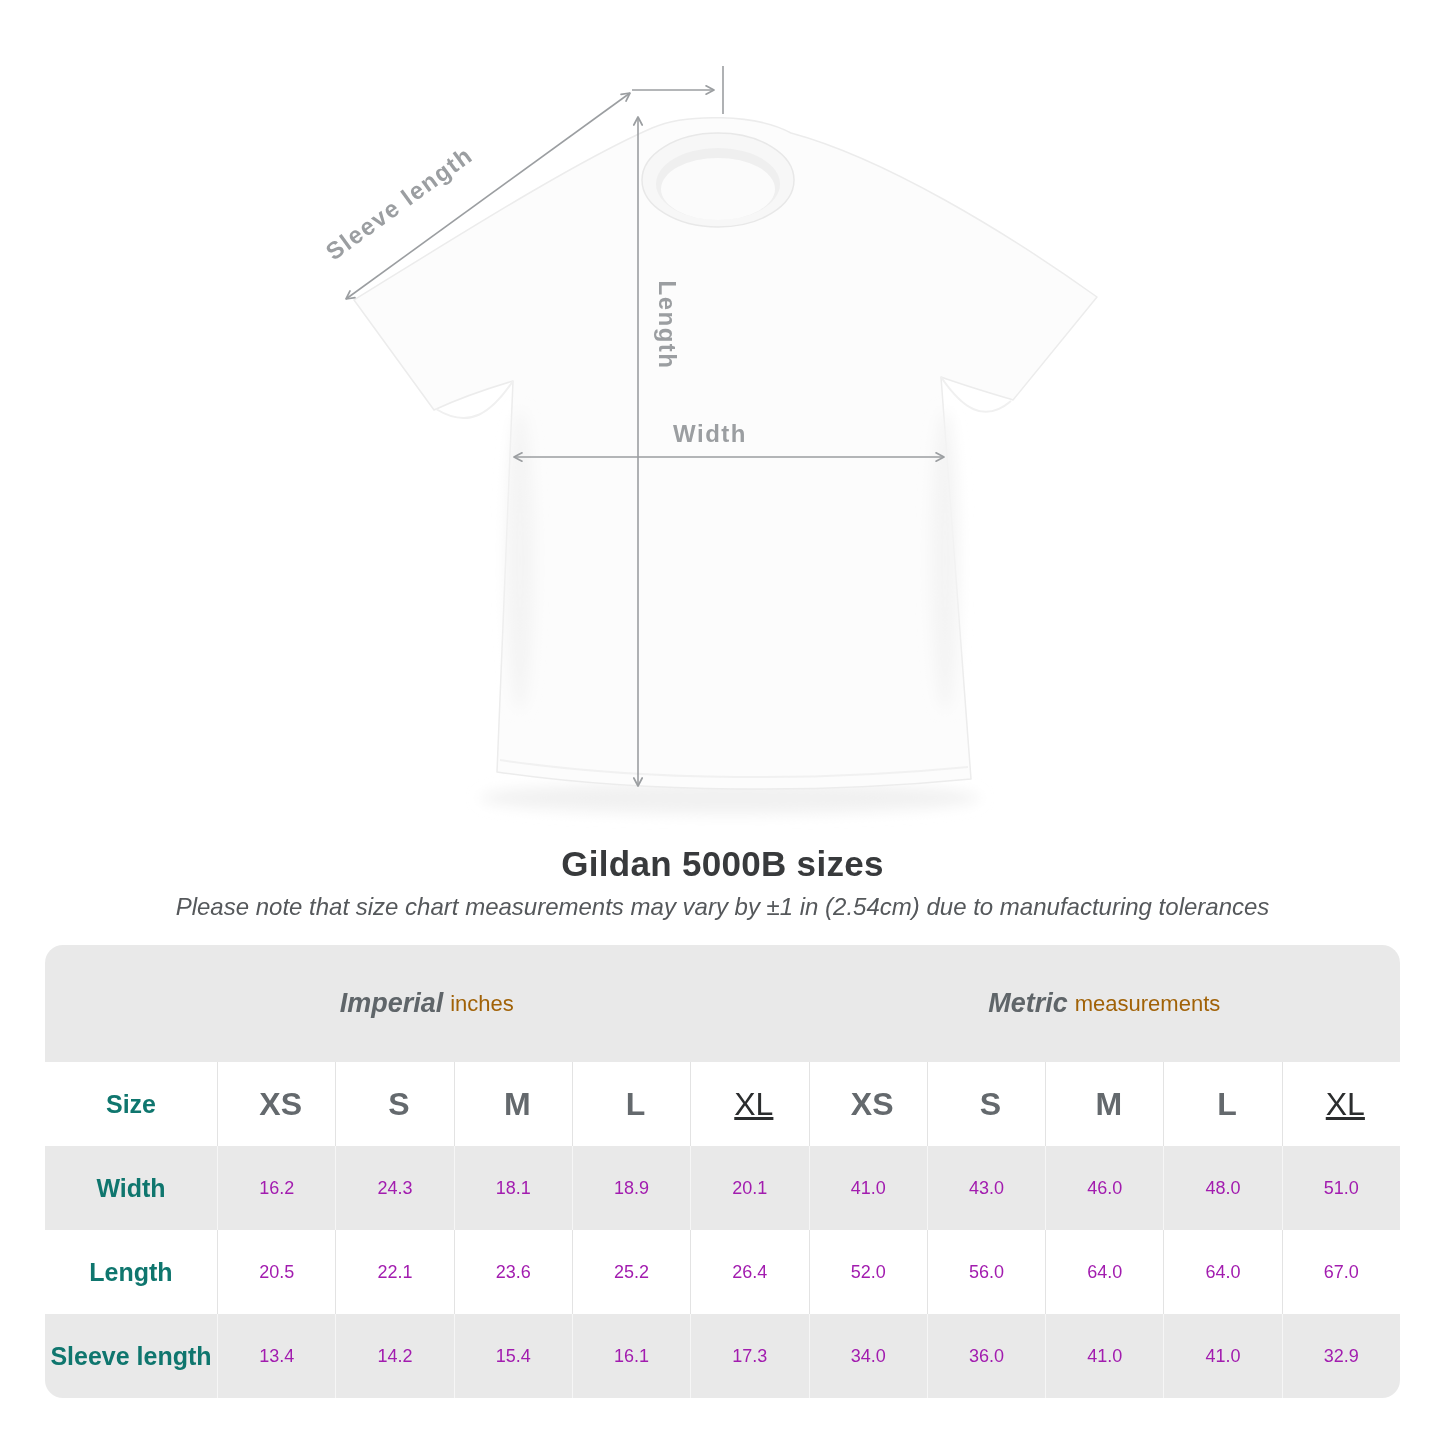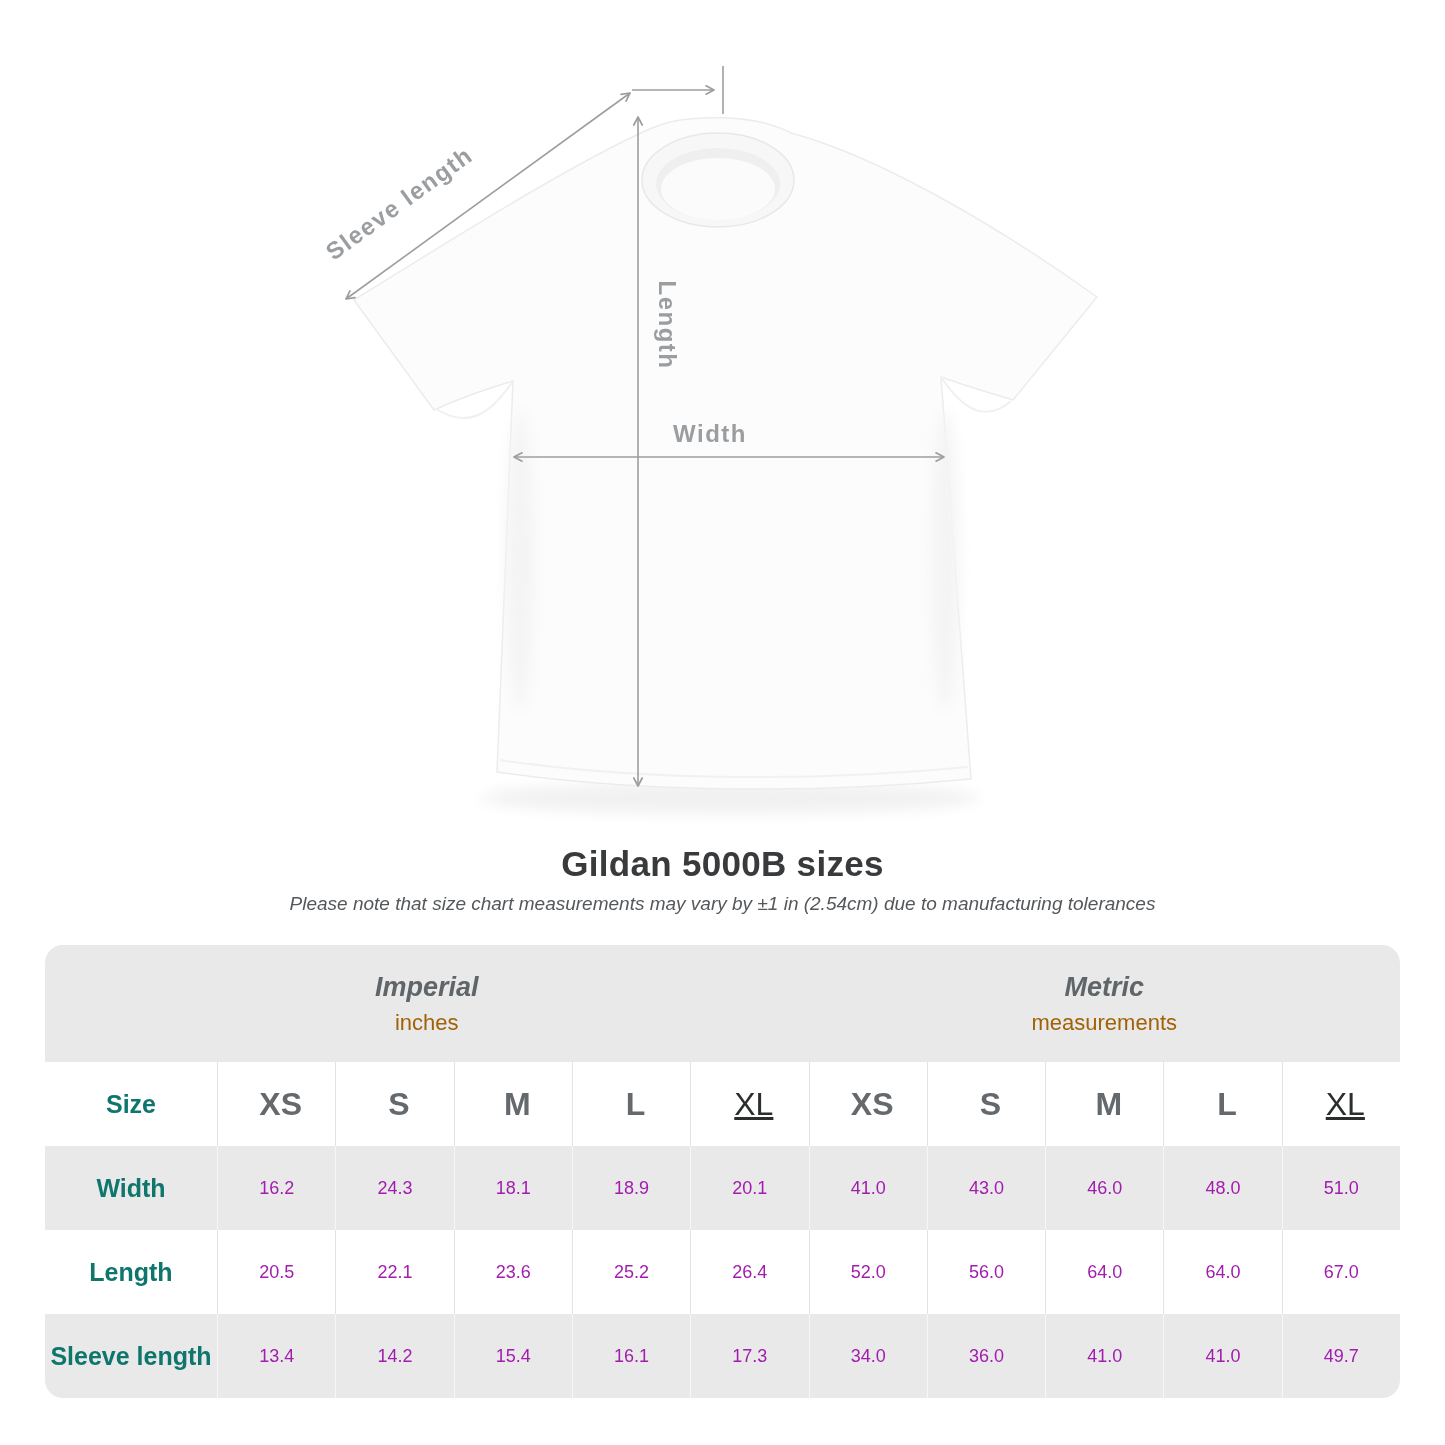--- a/index.html
+++ b/index.html
@@ -7,30 +7,30 @@
     width:1445px;height:1445px;position:relative;background:#ffffff;overflow:hidden;
     font-family:"Liberation Sans","DejaVu Sans",sans-serif;
   }
   .tee-figure{position:absolute;top:0;left:0;}
   .title{
     position:absolute;top:844px;left:0;width:100%;text-align:center;
     font-size:35px;font-weight:bold;color:#383a3c;letter-spacing:.3px;
   }
   .subtitle{
     position:absolute;top:893px;left:0;width:100%;text-align:center;
-    font-size:19px;font-style:italic;color:#55585b;
+    font-size:24px;font-style:italic;color:#55585b;
   }
   .size-table{
     position:absolute;left:45px;top:945px;width:1355px;
     display:grid;
     grid-template-columns:172px repeat(10,1fr);
     grid-template-rows:117px 84px 84px 84px 84px;
   }
   .band{
-    background:#e9e9e9;display:flex;flex-direction:column;
+    background:#e9e9e9;display:flex;flex-direction:row;
     align-items:center;justify-content:center;gap:7px;
   }
   .band.imperial{grid-column:1/7;border-top-left-radius:18px;}
   .band.metric{grid-column:7/12;border-top-right-radius:18px;}
   .group-name{font-size:27px;font-weight:bold;font-style:italic;color:#5f6569;}
   .group-unit{font-size:22px;color:#a16207;}
   .c{display:flex;align-items:center;justify-content:center;font-size:18px;color:#a21caf;}
   .c.gray{background:#e9e9e9;}
   .bL-w{border-left:1.5px solid #e3e3e3;}
   .bL-g{border-left:1.5px solid #f6f6f6;}
@@ -140,14 +140,14 @@
     <div class="c gray lbl bl">Sleeve length</div>
     <div class="c gray bL-g">13.4</div>
     <div class="c gray bL-g">14.2</div>
     <div class="c gray bL-g">15.4</div>
     <div class="c gray bL-g">16.1</div>
     <div class="c gray bL-g">17.3</div>
     <div class="c gray bL-g">34.0</div>
     <div class="c gray bL-g">36.0</div>
     <div class="c gray bL-g">41.0</div>
     <div class="c gray bL-g">41.0</div>
-    <div class="c gray bL-g br">49.7</div>
+    <div class="c gray bL-g br">32.9</div>
   </div>
 
 </body></html>

